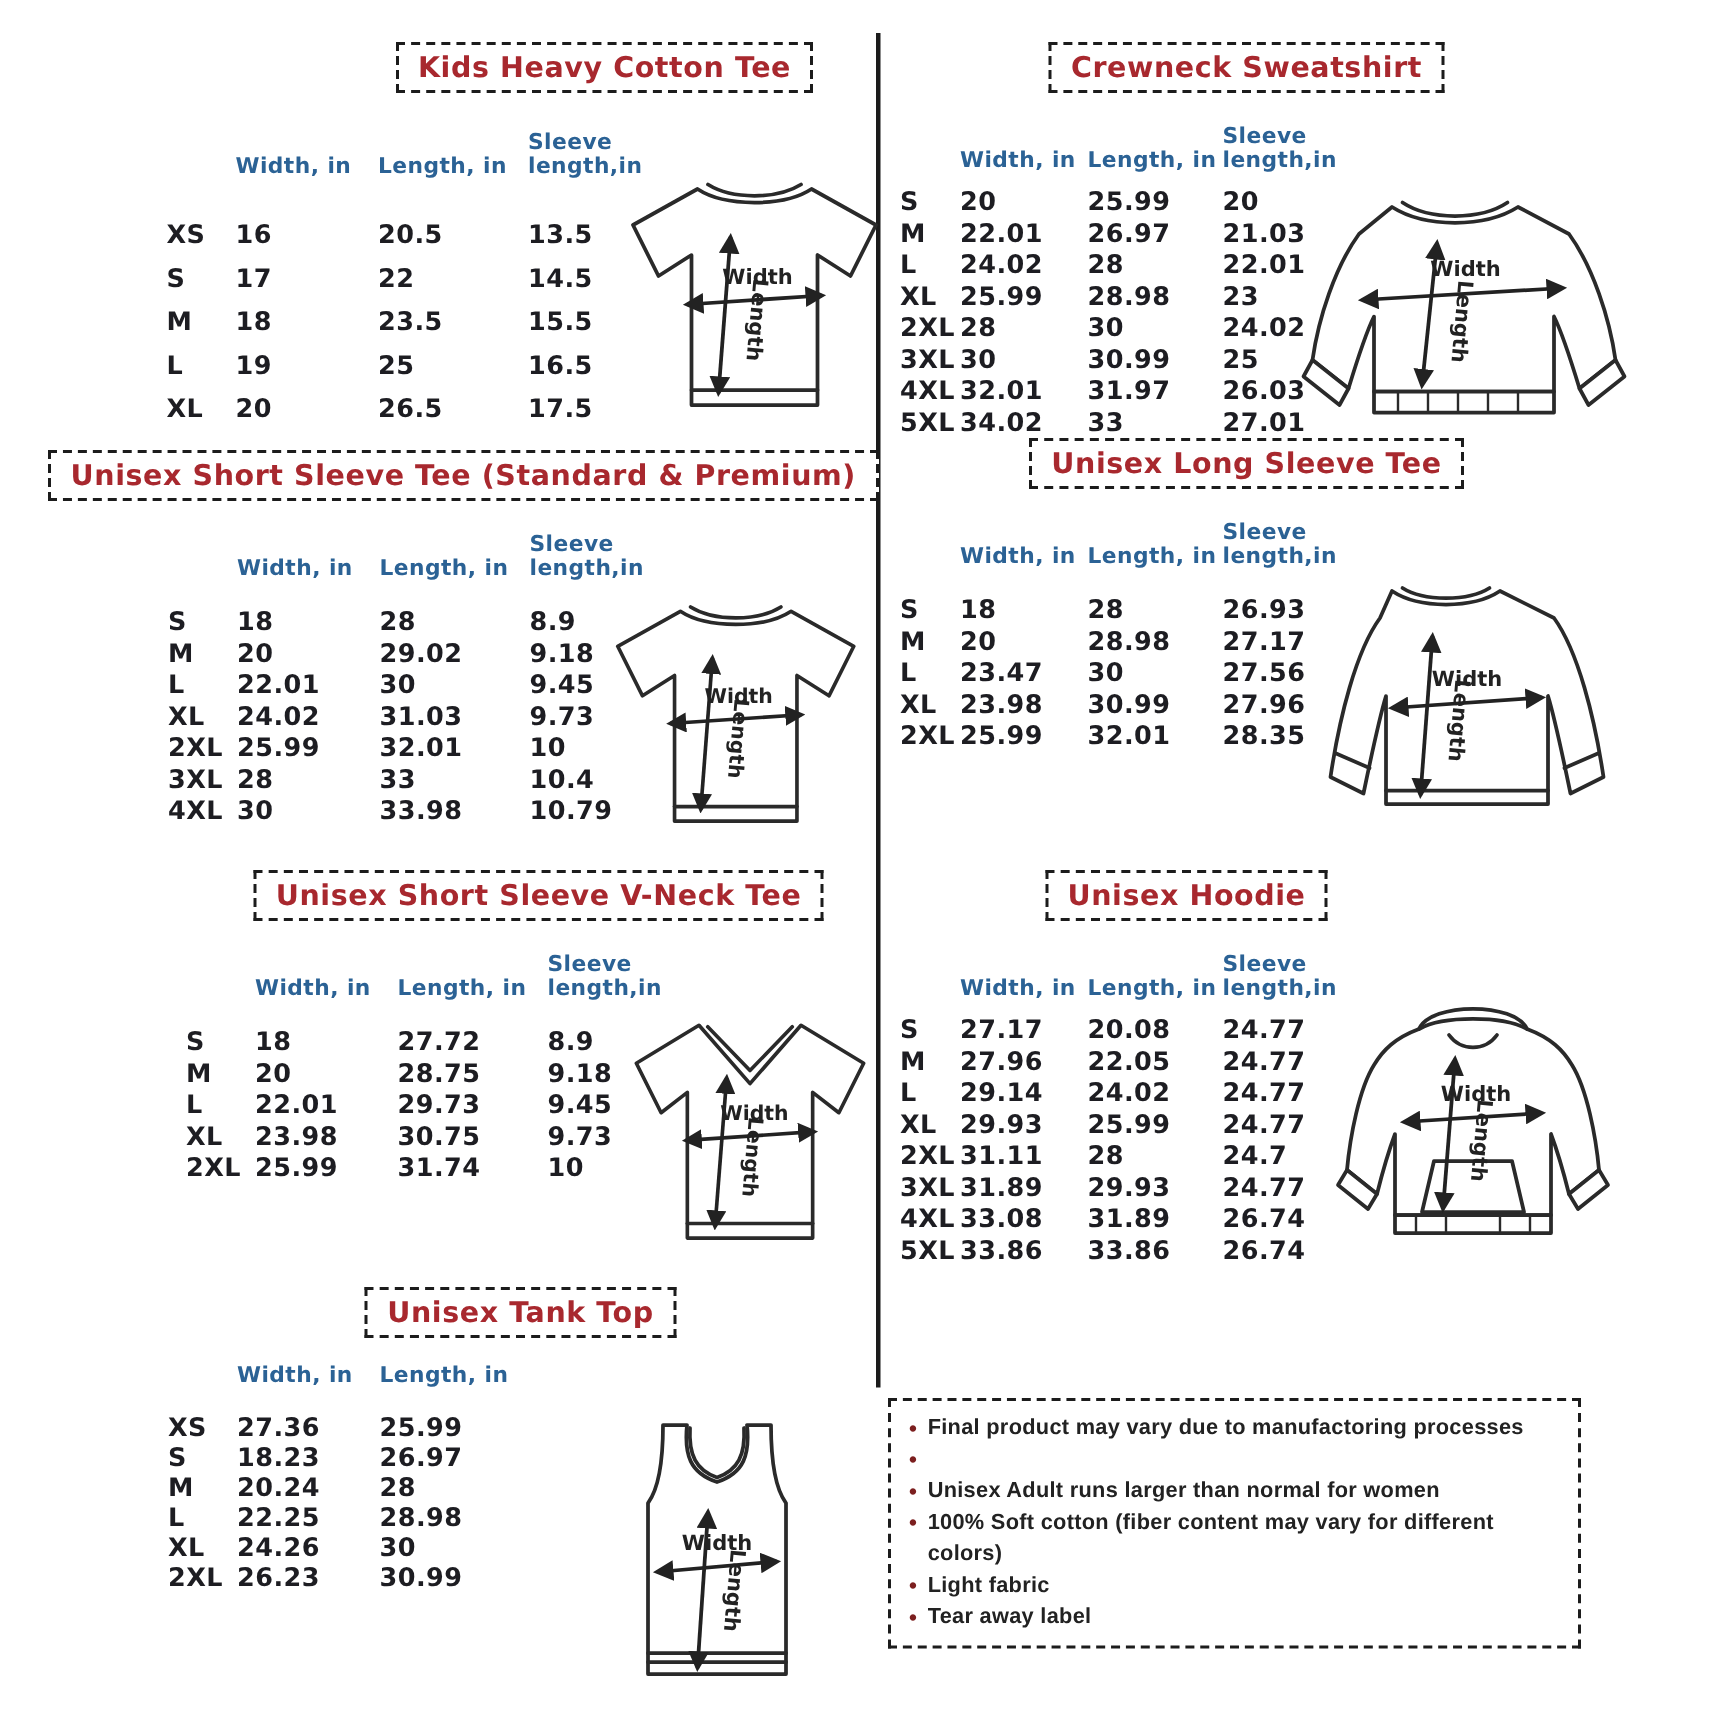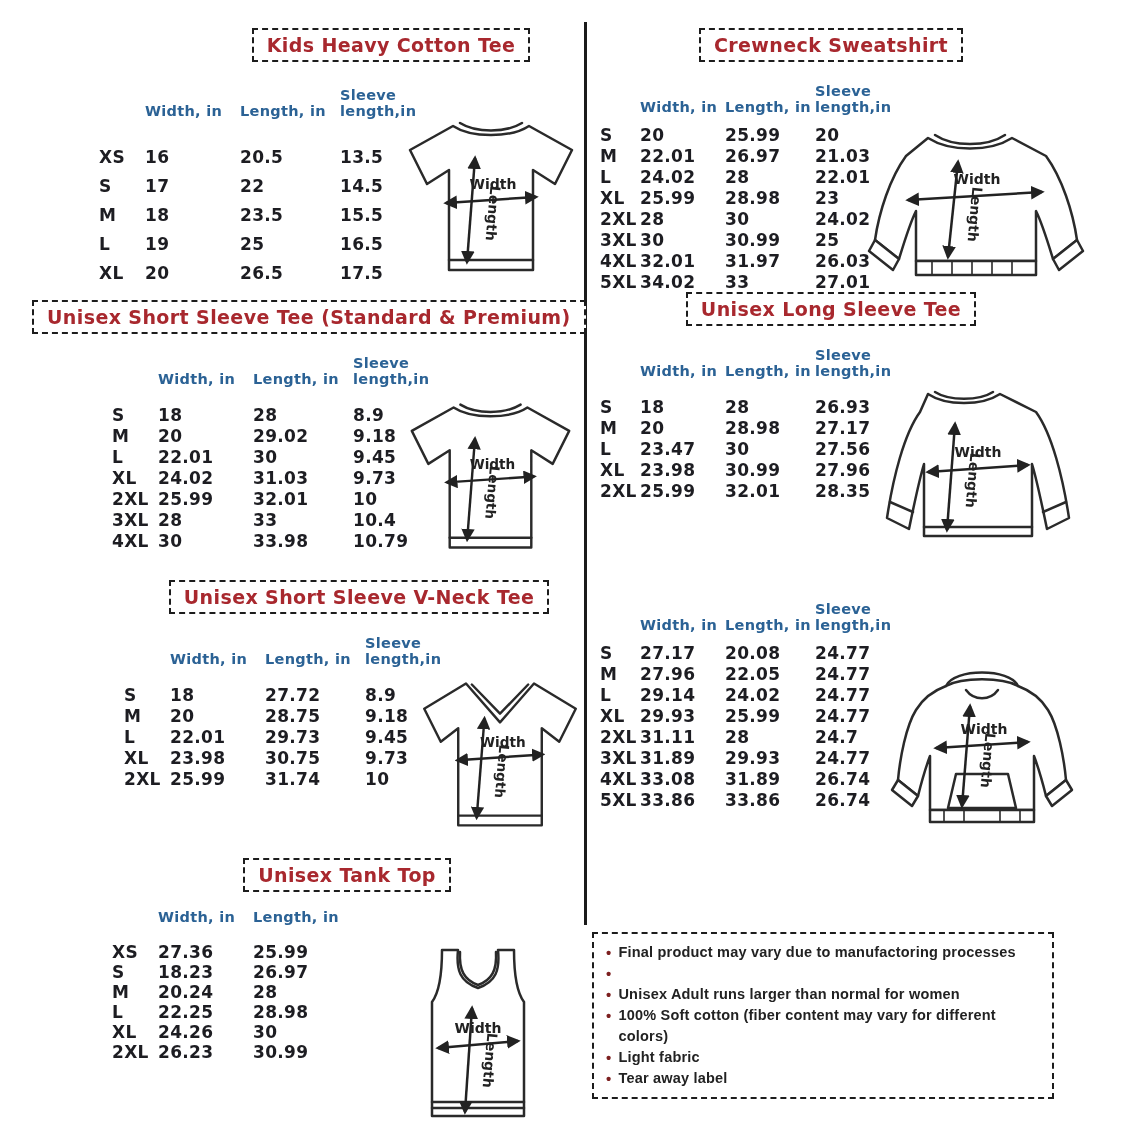--- a/index.html
+++ b/index.html
@@ -8,21 +8,21 @@
     --ink:#1d1d22;
   }
   *{margin:0;padding:0;box-sizing:border-box}
   html,body{background:#fff}
   body{width:1140px;height:1140px;font-family:"DejaVu Sans",sans-serif;color:var(--ink)}
   .page{position:relative;width:1140px;height:1140px;background:#fff;overflow:hidden}
 
   .divider{position:absolute;left:584px;top:22px;width:3px;height:903px;background:#1b1b1b}
 
   .panel{position:absolute}
-  .p-kids  {left:4px;   top:28px;  width:664px;height:270px}
+  .p-kids  {left:16px;   top:28px;  width:664px;height:270px}
   .p-ss    {left:0;   top:300px; width:584px;height:278px}
   .p-vneck {left:12px;   top:580px; width:584px;height:276px}
   .p-tank  {left:0;   top:858px; width:584px;height:282px}
   .p-crew  {left:592px;top:28px; width:548px;height:270px}
   .p-ls    {left:592px;top:292px;width:548px;height:278px}
   .p-hood  {left:592px;top:580px;width:548px;height:276px}
 
   .title-row{text-align:center}
   .p-kids .title-row,.p-vneck .title-row,.p-tank .title-row{padding-left:110px}
   .p-ss .title-row{padding-left:32px}
@@ -497,20 +497,23 @@
       <g stroke="#222" stroke-width="2.5" fill="none">
         <line x1="70" y1="92" x2="170" y2="85" marker-start="url(#s6)" marker-end="url(#e6)"></line>
         <line x1="97" y1="44" x2="89" y2="150" marker-start="url(#s6)" marker-end="url(#e6)"></line>
       </g>
       <text class="gl" x="120" y="77" text-anchor="middle">Width</text>
       <text class="gl" transform="translate(110,100) rotate(95)" text-anchor="middle">Length</text>
     </svg>
   </section>
 
   <section class="panel p-hood">
+    <div class="title-row">
+      <span class="title-box">Unisex Hoodie</span>
+    </div>
     <div class="size-table">
         <div class="trow thead">
           <span class="tcell label"></span>
           <span class="tcell hcell c1">Width, in</span>
           <span class="tcell hcell c2">Length, in</span>
           <span class="tcell hcell c3">Sleeve length,in</span>
         </div>
         <div class="trow">
           <span class="tcell label">S</span>
           <span class="tcell c1">27.17</span>

